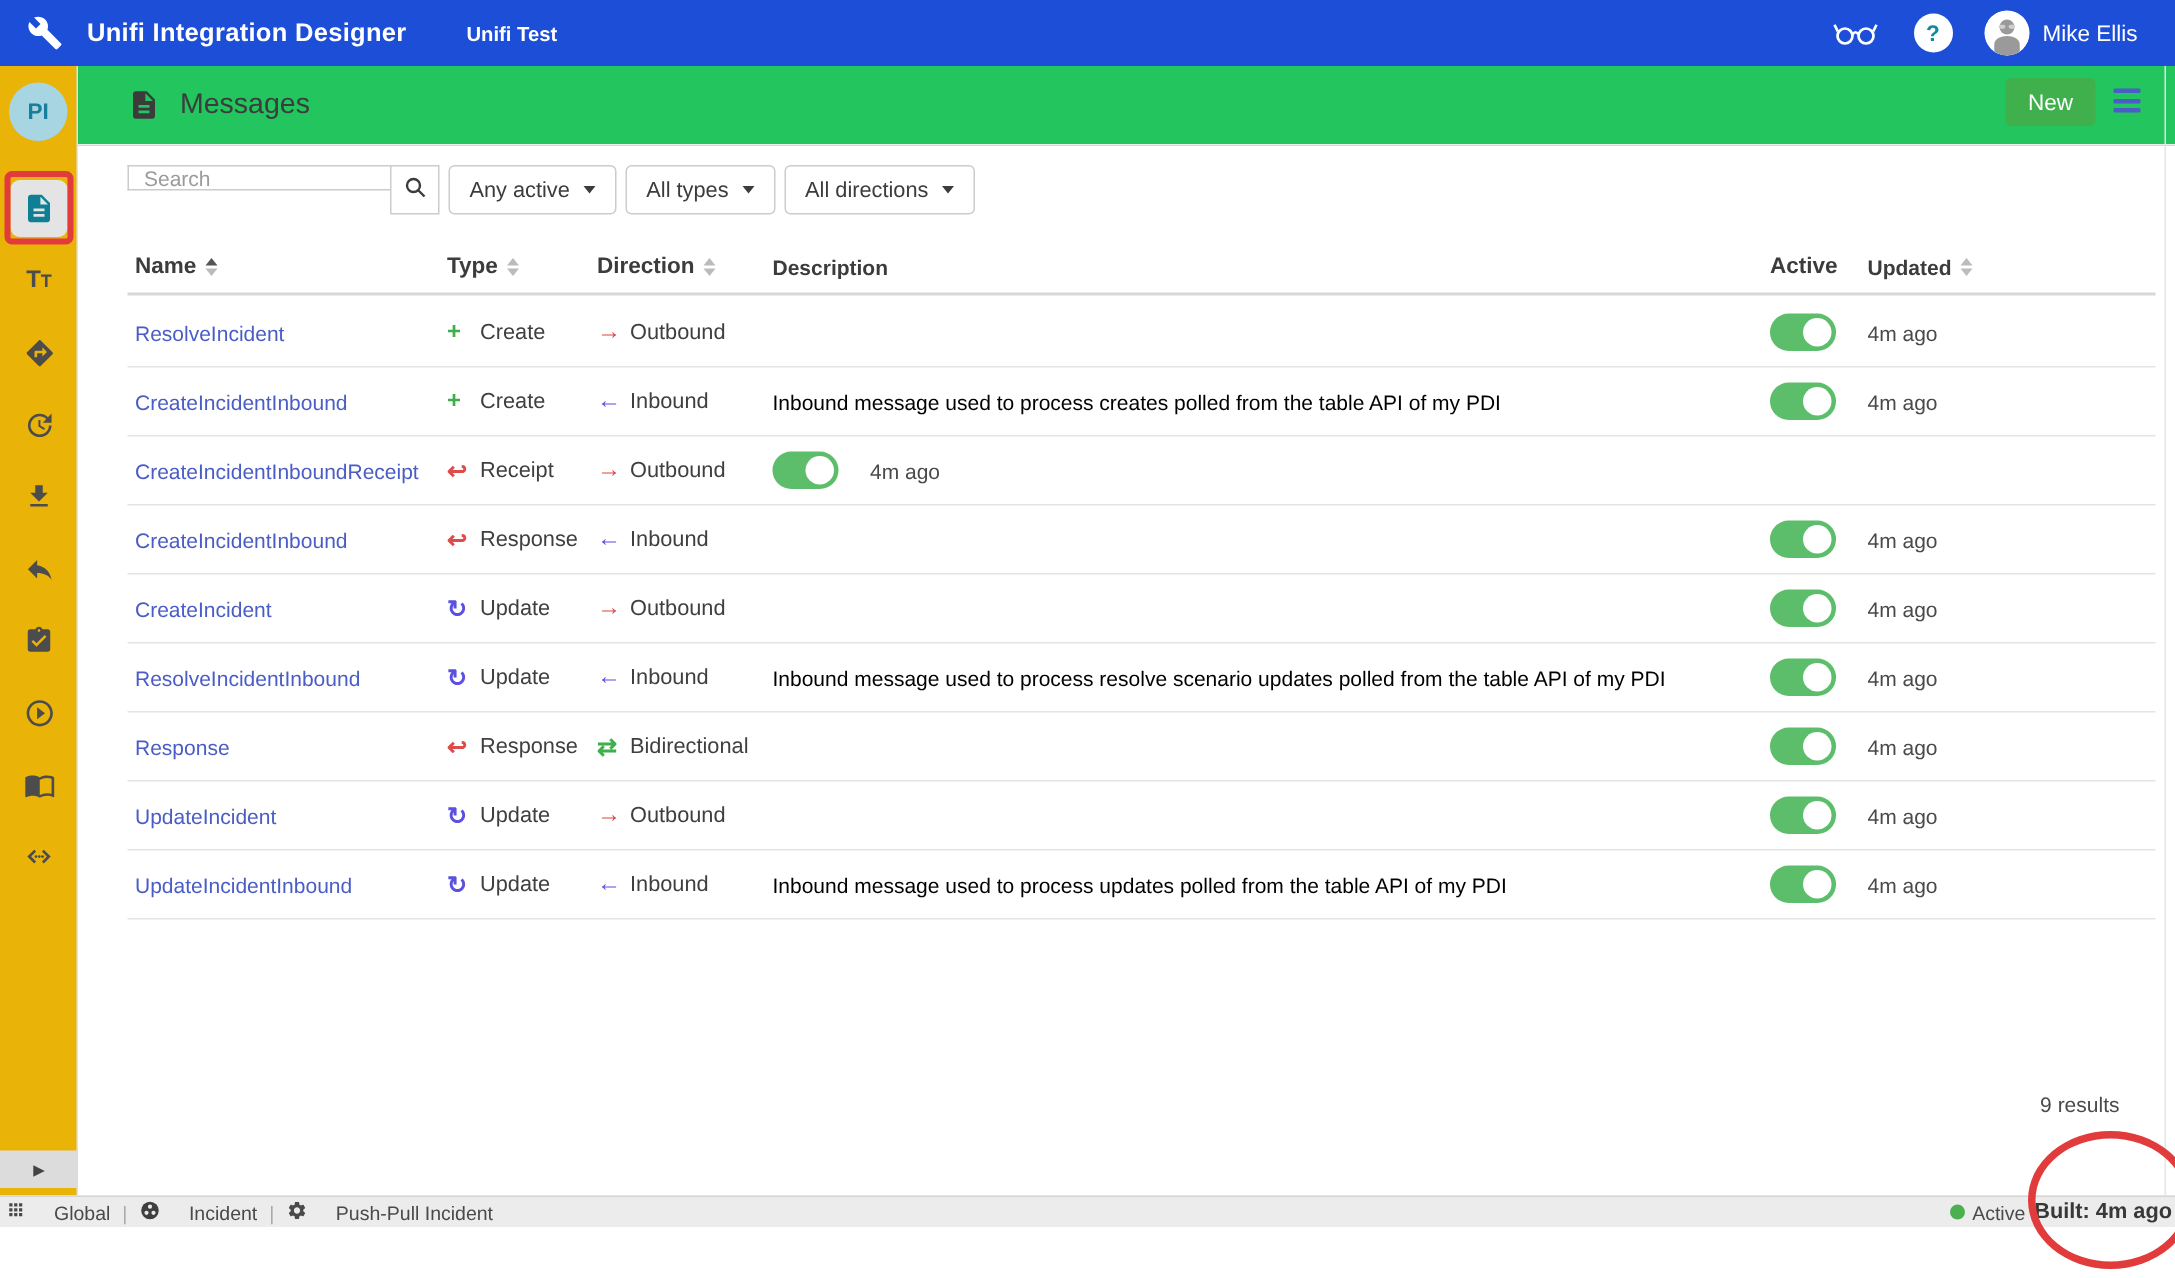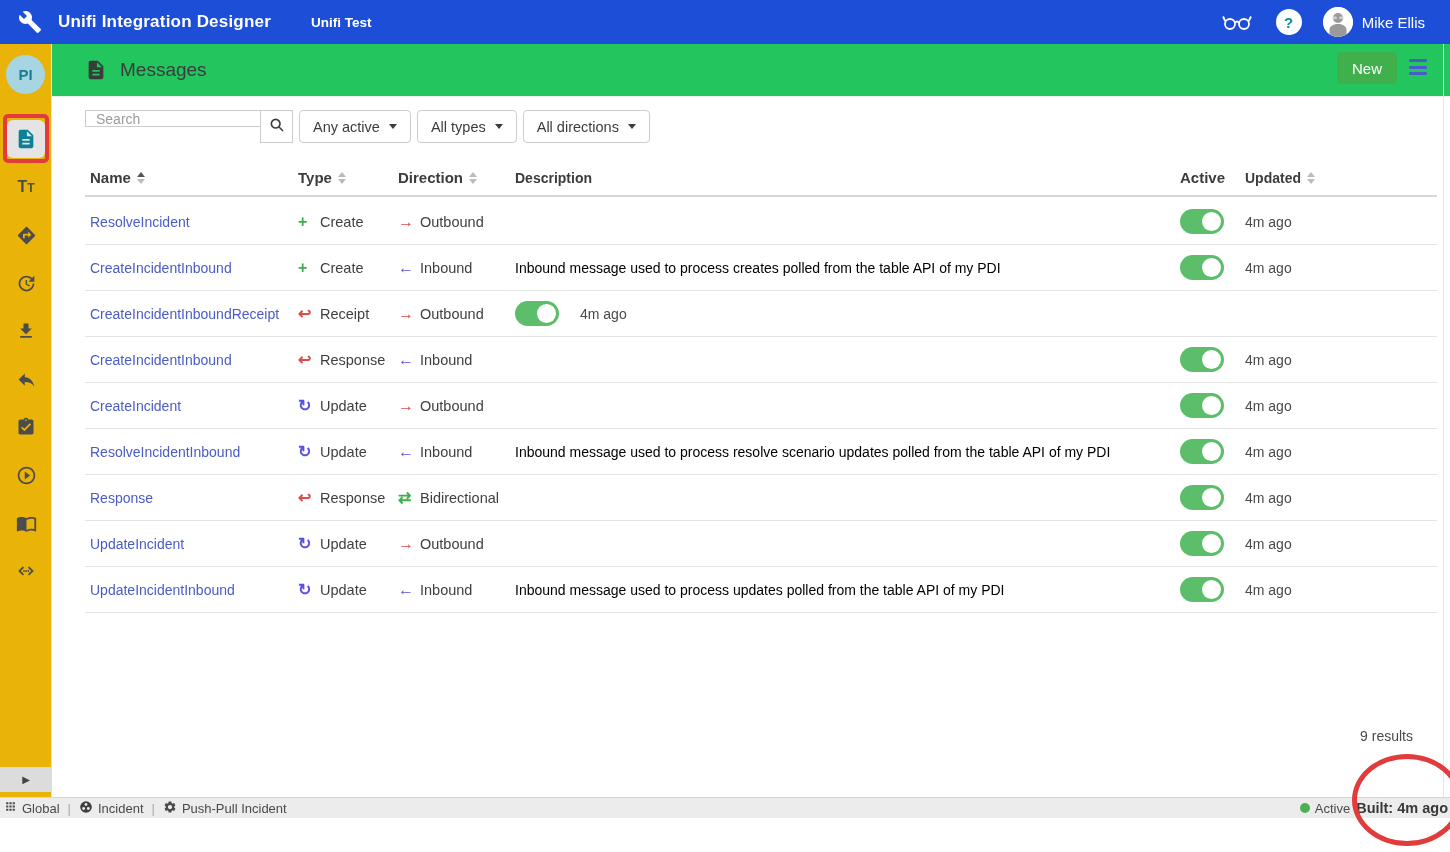--- a/index.html
+++ b/index.html
@@ -91,21 +91,21 @@
     display:inline-block; cursor:pointer; }
   .toggle .knob { position:absolute; right:3px; top:3px; width:19px; height:19px;
     border-radius:50%; background:#fff; }
   .results { position:absolute; top:684px; right:37px; font-size:14px; color:#4a4a4a; }
   .panel-right-border { position:absolute; left:1391px; top:0; bottom:0; width:1px; background:#e5e5e5; }
 
   
   .statusbar { position:absolute; left:0; top:797px; width:1450px; height:21px;
     background:#ececec; border-top:1px solid #d6d6d6; display:flex; align-items:center;
     font-size:13px; color:#4a4a4a; padding:0 2px 0 4px; }
-  .sb-item { display:flex; align-items:center; gap:5px; cursor:pointer; }
+  .sb-item { display:flex; align-items:center; gap:19px; cursor:pointer; }
   .sb-sep { margin:0 8px; color:#aaa; }
   .sb-right { margin-left:auto; display:flex; align-items:center; }
   .status-dot { width:10px; height:10px; border-radius:50%; background:#4CAF50; margin-right:5px; }
   .built-label { font-size:14.5px; font-weight:bold; color:#383838; margin-left:6px; }
 
   .annotation-circle { position:absolute; left:1352px; top:754px; width:110px; height:92px;
     border:5px solid #E23B3B; border-radius:50%; pointer-events:none; z-index:6; }
 </style>
 </head>
 <body>

